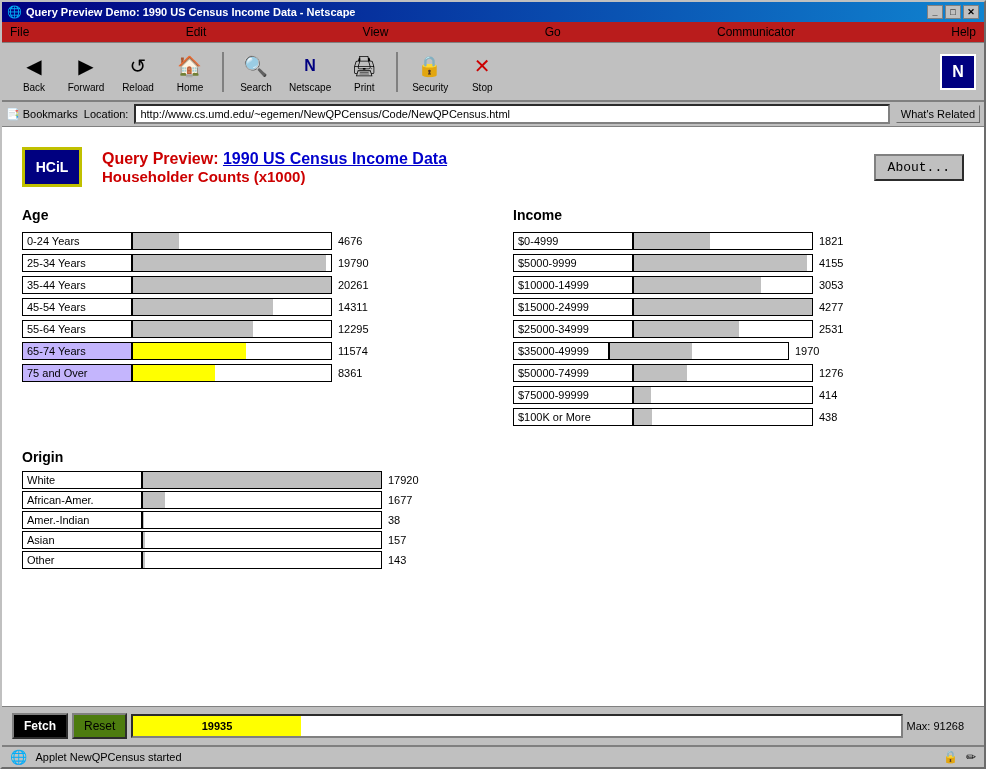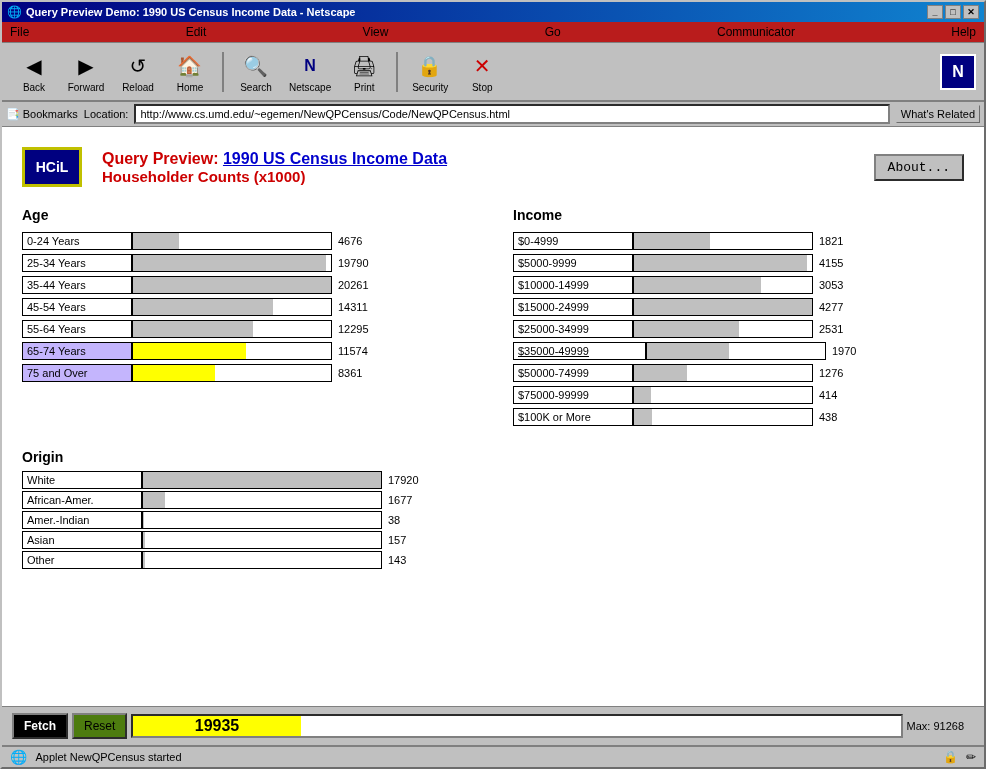--- a/index.html
+++ b/index.html
@@ -245,21 +245,21 @@
       border: 2px inset #808080;
       background: white;
       position: relative;
       overflow: hidden;
     }
     .result-bar-fill {
       height: 100%;
       background: yellow;
       display: flex; align-items: center; justify-content: center;
     }
-    .result-value { font-size: 16px; font-weight: bold; color: black; }
+    .result-value { font-size: 11px; font-weight: bold; color: black; }
     .max-label { font-size: 11px; color: black; margin-right: 10px; }
 
     
     .status-bar {
       background: #c0c0c0;
       border-top: 2px solid #808080;
       display: flex;
       align-items: center;
       padding: 2px 8px;
       font-size: 11px;
@@ -460,21 +460,21 @@
             <span class="bar-value">4277</span>
           </div>
           <div class="bar-row">
             <div class="bar-label" style="width:120px;">$25000-34999</div>
             <div class="income-bar-container">
               <div class="bar-fill" style="width:59.2%;"></div>
             </div>
             <span class="bar-value">2531</span>
           </div>
           <div class="bar-row">
-            <div class="bar-label" style="width:133px;text-decoration:underline;">$35000-49999</div>
+            <div class="bar-label" style="width:96px;">$35000-49999</div>
             <div class="income-bar-container">
               <div class="bar-fill" style="width:46.1%;"></div>
             </div>
             <span class="bar-value">1970</span>
           </div>
           <div class="bar-row">
             <div class="bar-label" style="width:120px;">$50000-74999</div>
             <div class="income-bar-container">
               <div class="bar-fill" style="width:29.8%;"></div>
             </div>

